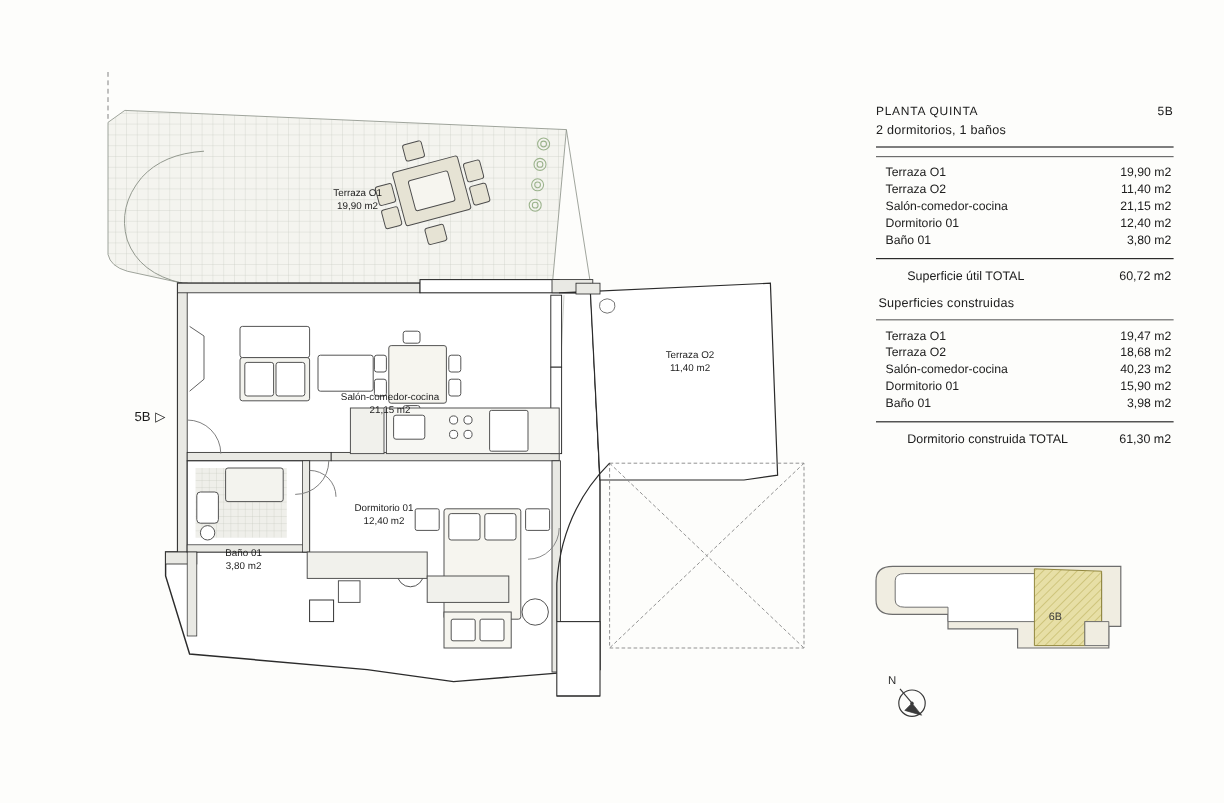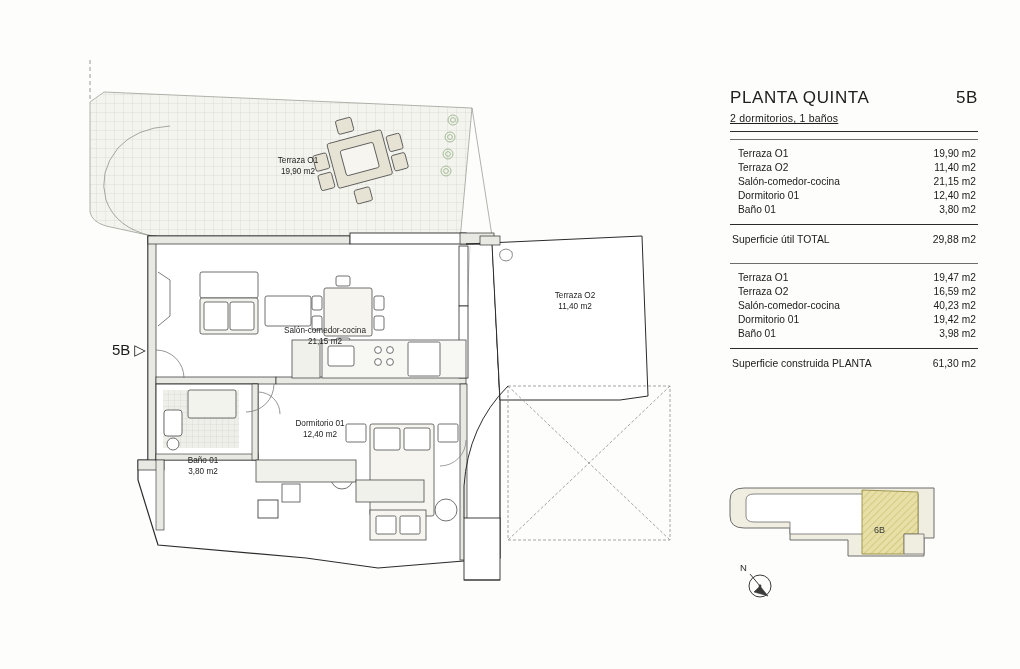--- a/index.html
+++ b/index.html
@@ -28,28 +28,27 @@
     top: 88px;
     width: 248px;
     font-size: 10.5px;
     color: #202020;
   }
   .info .title-row {
     display: flex;
     justify-content: space-between;
     align-items: center;
     letter-spacing: 0.6px;
-    font-size: 17px;
+    font-size: 10px;
     gap: 47px;
   }
   .info .subtitle {
     margin-top: 4px;
     font-size: 10.5px;
     letter-spacing: 0.2px;
-    text-decoration: underline;
   }
   .rule {
     height: 1px;
     background: #2b2b2b;
     margin: 7px 0 6px 0;
   }
   .rule.thin { background: #6d6d6d; }
   .section-head {
     font-size: 10.5px;
     letter-spacing: 0.2px;
@@ -61,28 +60,29 @@
     justify-content: space-between;
     padding: 1.6px 2px 1.6px 8px;
     font-size: 10.2px;
   }
   .row .val { text-align: right; }
   .total {
     display: flex;
     justify-content: space-between;
     padding: 3px 2px 1px 2px;
     font-size: 10.4px;
+    margin-left: 24px;
   }
   .gap { height: 10px; }
 
   
   .keyplan {
     position: absolute;
     left: 728px;
-    top: 484px;
+    top: 468px;
     width: 226px;
     height: 82px;
   }
   .keyplan .label {
     position: absolute;
     left: 146px;
     top: 41px;
     font-size: 9px;
     color: #3a3a3a;
   }
@@ -118,21 +118,21 @@
     color: #1c1c1c;
     text-align: center;
     white-space: nowrap;
   }
   .lbl .m { font-size: 8.2px; }
 
   .tag5b {
     position: absolute;
     left: 112px;
     top: 341px;
-    font-size: 15px;
+    font-size: 11px;
     color: #1a1a1a;
   }
   .tag5b .arrow {
     display: inline-block;
     margin-left: 4px;
     color: #1a1a1a;
   }
 </style>
 </head>
 <body>
@@ -392,55 +392,56 @@
       <div class="row">
         <span>Baño 01</span>
         <span class="val">3,80 m2</span>
       </div>
     </div>
 
     <div class="rule"></div>
 
     <div class="total">
       <span>Superficie útil TOTAL</span>
-      <span>29,88 m2</span>
+      <span>60,72 m2</span>
     </div>
 
     <div class="gap"></div>
 
+    <div class="section-head">Superficies  construidas</div>
 
     <div class="rule thin"></div>
 
     <div>
       <div class="row">
         <span>Terraza O1</span>
         <span class="val">19,47 m2</span>
       </div>
       <div class="row">
         <span>Terraza O2</span>
-        <span class="val">16,59 m2</span>
+        <span class="val">18,68 m2</span>
       </div>
       <div class="row">
         <span>Salón-comedor-cocina</span>
         <span class="val">40,23 m2</span>
       </div>
       <div class="row">
         <span>Dormitorio 01</span>
-        <span class="val">19,42 m2</span>
+        <span class="val">15,90 m2</span>
       </div>
       <div class="row">
         <span>Baño 01</span>
         <span class="val">3,98 m2</span>
       </div>
     </div>
 
     <div class="rule"></div>
 
     <div class="total">
-      <span>Superficie construida PLANTA</span>
+      <span>Dormitorio construida TOTAL</span>
       <span>61,30 m2</span>
     </div>
   </div>
 
   <div class="keyplan">
     <svg width="226" height="82" viewBox="0 0 226 82">
       <defs>
         <pattern id="kphatch" width="5" height="5" patternUnits="userSpaceOnUse" patternTransform="rotate(45)">
           <rect width="5" height="5" fill="#e7dfa6"></rect>
           <path d="M0 0 V5" stroke="#b6a94f" stroke-width="0.8"></path>

